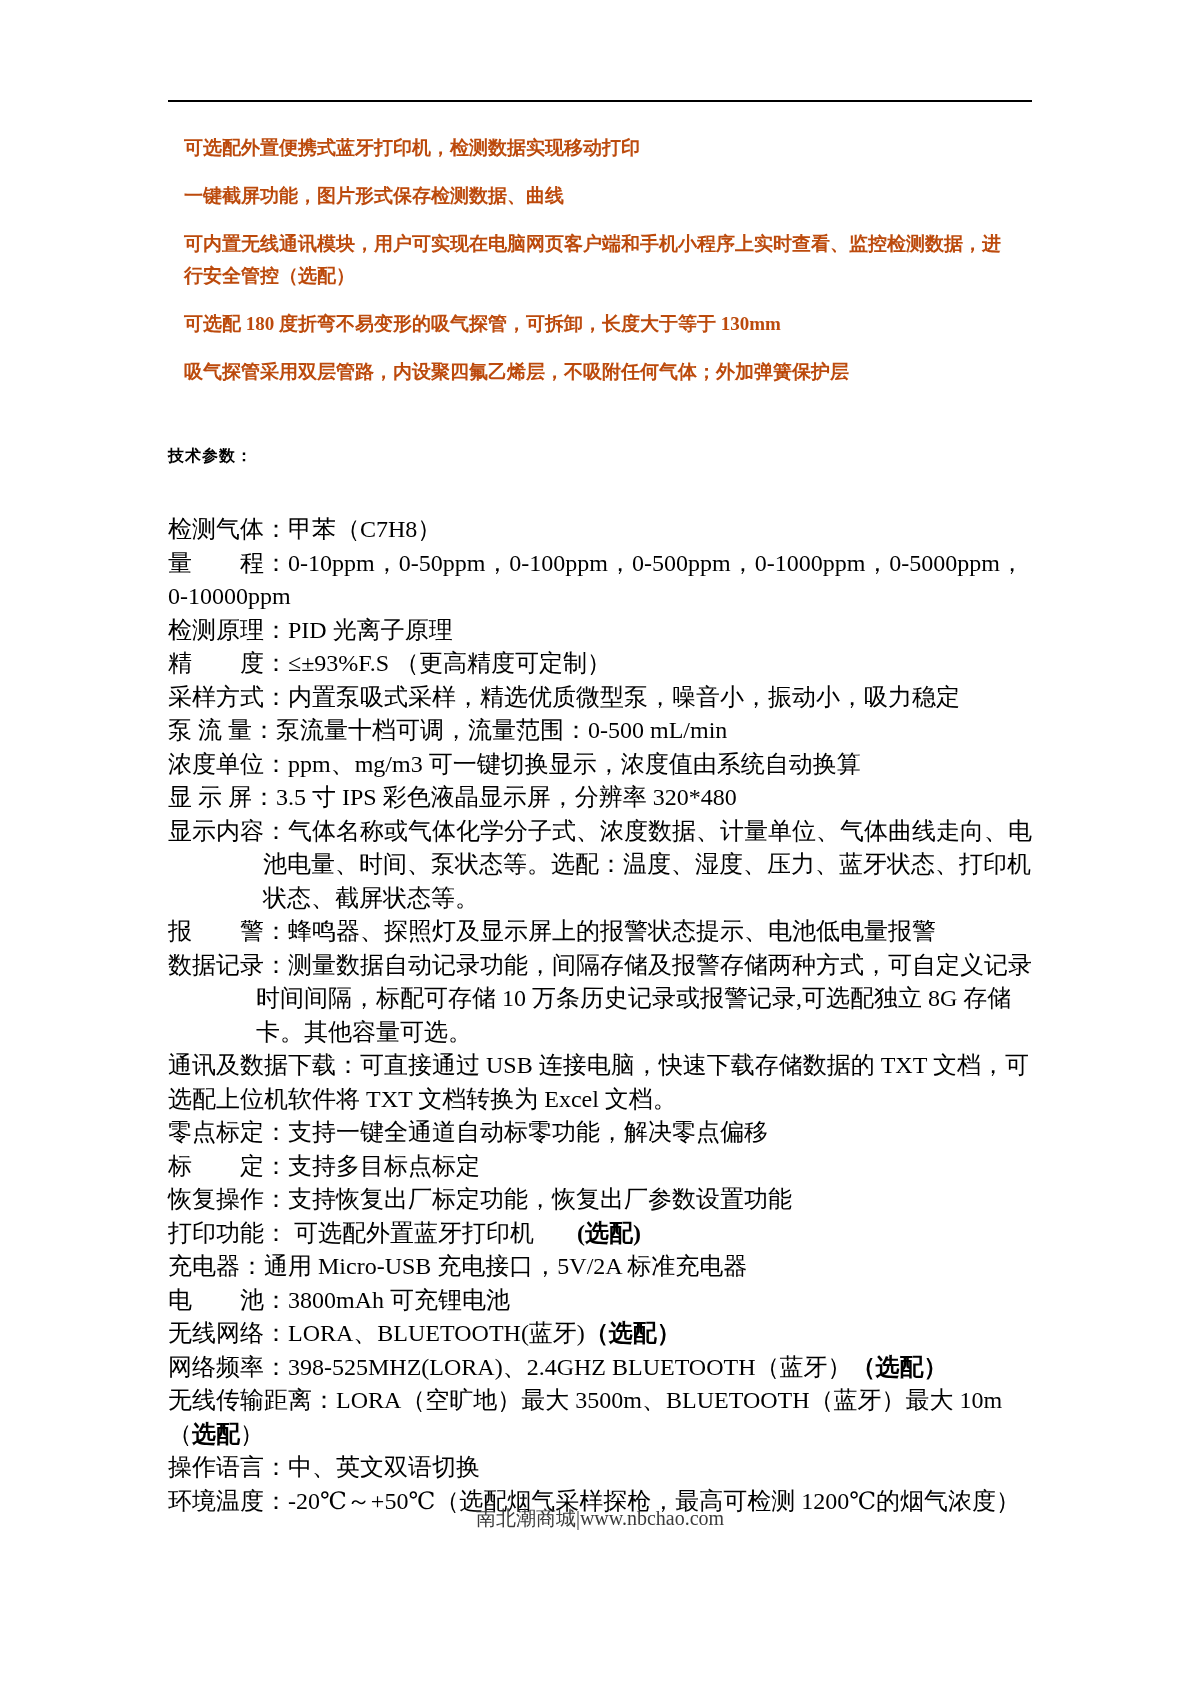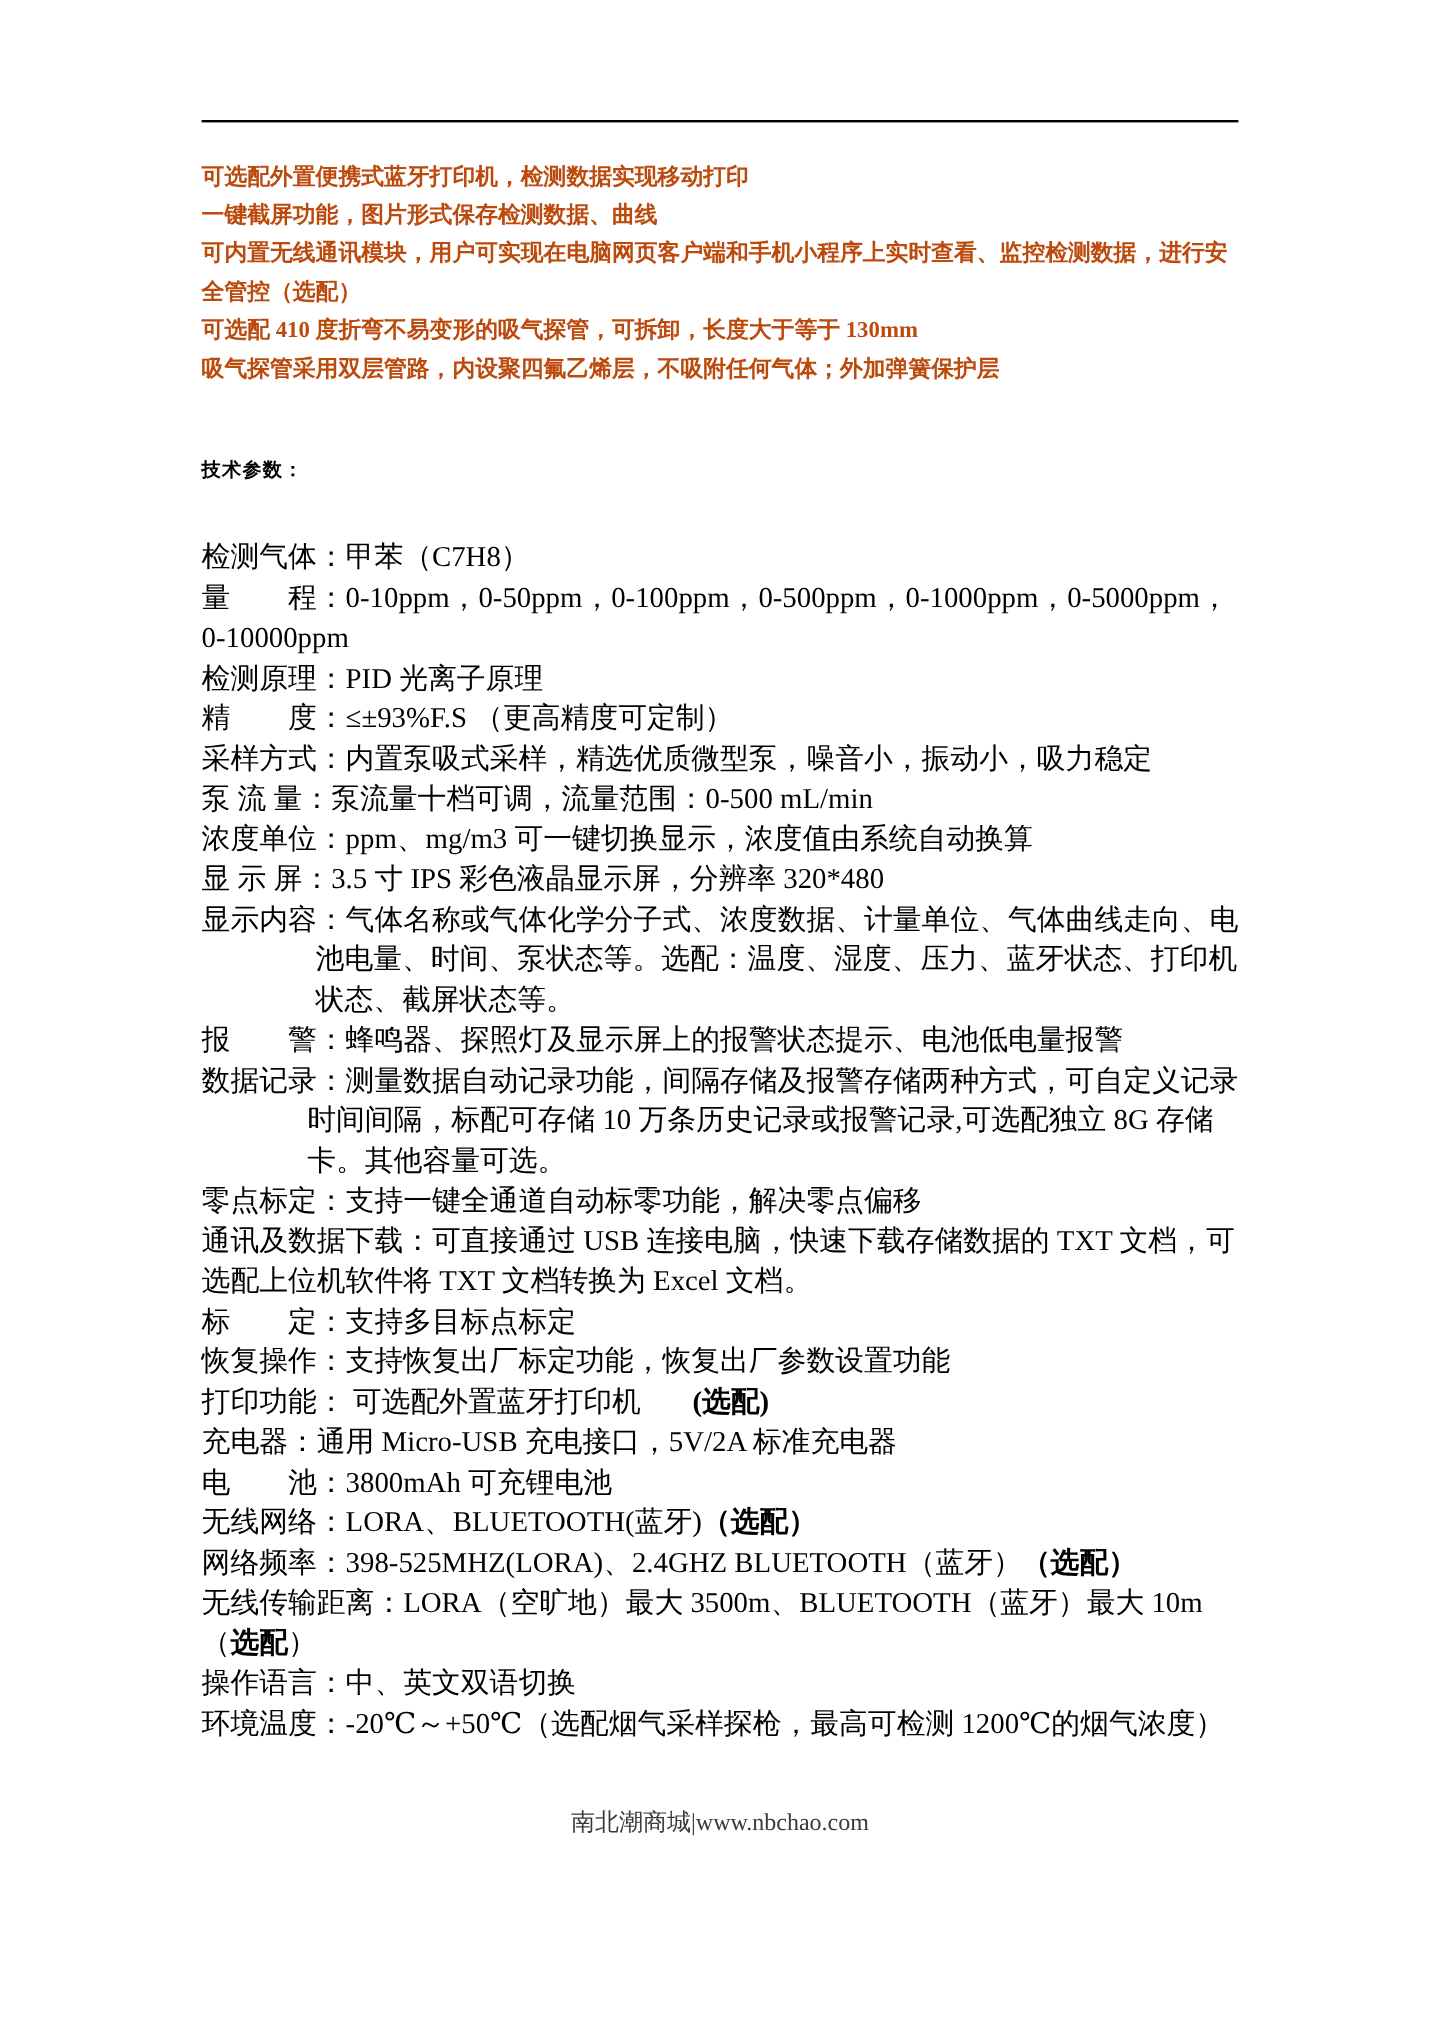--- a/index.html
+++ b/index.html
@@ -24,21 +24,21 @@
     border-top: 2px solid #000000;
     height: 0;
   }
   .intro {
     margin-top: 30px;
     font-size: 19px;
     font-weight: bold;
     line-height: 32px;
   }
   .intro p {
-    margin: 0;
+    margin: 16px;
   }
   .section-title {
     font-size: 16px;
     font-weight: bold;
     margin: 58px 0 0 0;
     letter-spacing: 1px;
   }
   .specs {
     margin-top: 46px;
     font-size: 24px;
@@ -62,40 +62,40 @@
 <body>
 
 <div class="page">
 
   <hr class="top-rule">
 
   <div class="intro" style="color: rgb(188, 74, 12);">
       <p>可选配外置便携式蓝牙打印机，检测数据实现移动打印</p>
       <p>一键截屏功能，图片形式保存检测数据、曲线</p>
       <p>可内置无线通讯模块，用户可实现在电脑网页客户端和手机小程序上实时查看、监控检测数据，进行安全管控（选配）</p>
-      <p>可选配 410 度折弯不易变形的吸气探管，可拆卸，长度大于等于 130mm</p>
+      <p>可选配 180 度折弯不易变形的吸气探管，可拆卸，长度大于等于 130mm</p>
       <p>吸气探管采用双层管路，内设聚四氟乙烯层，不吸附任何气体；外加弹簧保护层</p>
     </div>
 
   <h2 class="section-title">技术参数：</h2>
 
   <div class="specs">
       <p><span>检测气体：甲苯（C7H8）</span></p>
       <p><span>量　　程：0-10ppm，0-50ppm，0-100ppm，0-500ppm，0-1000ppm，0-5000ppm，0-10000ppm</span></p>
       <p><span>检测原理：PID 光离子原理</span></p>
       <p><span>精　　度：≤±93%F.S （更高精度可定制）</span></p>
       <p><span>采样方式：内置泵吸式采样，精选优质微型泵，噪音小，振动小，吸力稳定</span></p>
       <p><span>泵 流 量：泵流量十档可调，流量范围：0-500 mL/min</span></p>
       <p><span>浓度单位：ppm、mg/m3 可一键切换显示，浓度值由系统自动换算</span></p>
       <p><span>显 示 屏：3.5 寸 IPS 彩色液晶显示屏，分辨率 320*480</span></p>
       <p style="padding-left: 95px; text-indent: -95px;"><span>显示内容：气体名称或气体化学分子式、浓度数据、计量单位、气体曲线走向、电池电量、时间、泵状态等。选配：温度、湿度、压力、蓝牙状态、打印机状态、截屏状态等。</span></p>
       <p><span>报　　警：蜂鸣器、探照灯及显示屏上的报警状态提示、电池低电量报警</span></p>
       <p style="padding-left: 88px; text-indent: -88px;"><span>数据记录：测量数据自动记录功能，间隔存储及报警存储两种方式，可自定义记录时间间隔，标配可存储 10 万条历史记录或报警记录,可选配独立 8G 存储卡。其他容量可选。</span></p>
+      <p><span>通讯及数据下载：可直接通过 USB 连接电脑，快速下载存储数据的 TXT 文档，可选配上位机软件将 TXT 文档转换为 Excel 文档。</span></p>
       <p><span>零点标定：支持一键全通道自动标零功能，解决零点偏移</span></p>
-      <p><span>通讯及数据下载：可直接通过 USB 连接电脑，快速下载存储数据的 TXT 文档，可选配上位机软件将 TXT 文档转换为 Excel 文档。</span></p>
       <p><span>标　　定：支持多目标点标定</span></p>
       <p><span>恢复操作：支持恢复出厂标定功能，恢复出厂参数设置功能</span></p>
       <p><span>打印功能： 可选配外置蓝牙打印机</span><span style="font-weight: bold; margin-left: 43px;">(选配)</span></p>
       <p><span>充电器：通用 Micro-USB 充电接口，5V/2A 标准充电器</span></p>
       <p><span>电　　池：3800mAh 可充锂电池</span></p>
       <p><span>无线网络：LORA、BLUETOOTH(蓝牙)</span><span style="font-weight: bold;">（选配）</span></p>
       <p><span>网络频率：398-525MHZ(LORA)、2.4GHZ BLUETOOTH（蓝牙）</span><span style="font-weight: bold;">（选配）</span></p>
       <p><span>无线传输距离：LORA（空旷地）最大 3500m、BLUETOOTH（蓝牙）最大 10m（</span><span style="font-weight: bold; text-align: right;">选配</span><span>）</span></p>
       <p><span>操作语言：中、英文双语切换</span></p>
       <p><span>环境温度：-20℃～+50℃（选配烟气采样探枪，最高可检测 1200℃的烟气浓度）</span></p>

